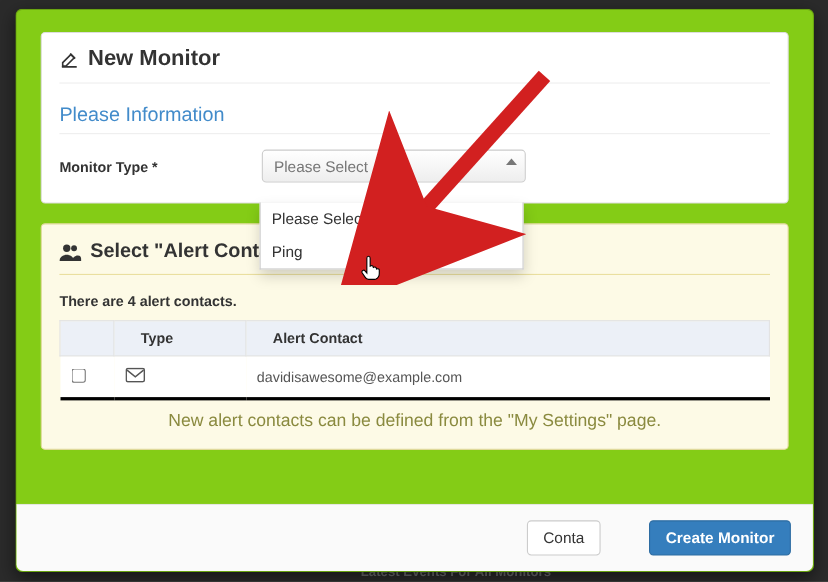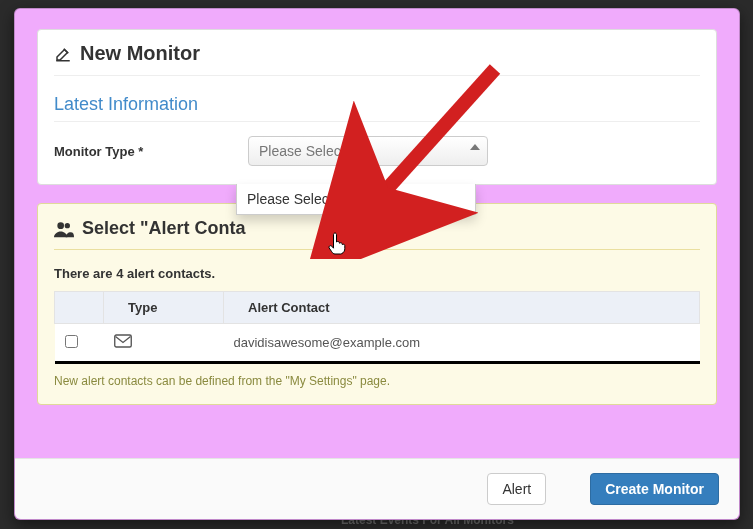--- a/index.html
+++ b/index.html
@@ -1,37 +1,37 @@
 <!DOCTYPE html>
 <html><head>
 <meta charset="utf-8">
 <style>
   * { box-sizing: border-box; margin: 0; padding: 0; }
   html, body { width: 753px; height: 529px; font-family: "Helvetica Neue", Helvetica, Arial, sans-serif; font-size: 14px; color: #333; }
   .backdrop { width: 753px; height: 529px; background: #2b2b2b; position: relative; overflow: hidden; }
   .modal {
     position: absolute; left: 14px; top: 8px; width: 726px; height: 512px;
-    background: #f0abfc; border: 1px solid rgba(0,0,0,0.2); border-radius: 6px;
+    background: #84cc16; border: 1px solid rgba(0,0,0,0.2); border-radius: 6px;
     box-shadow: 0 5px 15px rgba(0,0,0,0.5);
     display: flex; flex-direction: column;
   }
   .modal-body { flex: 1; padding: 20px 22px 10px 22px; overflow: hidden; position: relative; }
   .panel {
     border: 1px solid #ddd; border-radius: 4px; background: #fff;
     margin-bottom: 18px; padding: 12px 16px 18px 16px;
   }
   .panel-title {
     font-size: 20px; font-weight: 700; color: #333; display: flex; align-items: center; gap: 8px;
     padding-bottom: 10px; border-bottom: 1px solid #eee; margin-bottom: 18px;
   }
   .section-title {
     color: #428bca; font-size: 18px; font-weight: 400;
     padding-bottom: 6px; border-bottom: 1px solid #eee; margin-bottom: 14px;
   }
-  .form-row { display: flex; align-items: center; gap: 24px; }
+  .form-row { display: flex; align-items: center; gap: 14px; }
   .form-label { font-weight: 700; font-size: 13px; color: #333; width: 170px; }
   .select-shell { position: relative; width: 240px; }
   .select-shell .sel-btn {
     width: 100%; height: 30px; background: linear-gradient(#fff,#eee);
     border: 1px solid #ccc; border-radius: 4px; color: #777; text-align: left;
     padding: 0 28px 0 10px; font-size: 14px; cursor: pointer;
   }
   .select-shell .caret {
     position: absolute; right: 8px; top: 8px; width: 0; height: 0;
     border-left: 5px solid transparent; border-right: 5px solid transparent;
@@ -54,41 +54,41 @@
     padding-bottom: 10px; border-bottom: 1px solid #eadf9f; margin-bottom: 16px;
   }
   .contacts-info { font-weight: 700; font-size: 13px; margin-bottom: 10px; }
   .table { width: 100%; border-collapse: collapse; font-size: 13px; }
   .table thead tr { background: #ecf0f7; }
   .table th { text-align: left; font-weight: 700; padding: 8px 24px; color: #333; border: 1px solid #e3e3e3; }
   .table th:first-child { width: 34px; }
   .table th.col-type { width: 120px; }
   .table td { padding: 10px 10px; color: #555; border-bottom: 3px solid #000000; }
   .table tbody tr { background: #fff; }
-  .hint { font-size: 12px; color: #8a8a3f; margin-top: 10px; }
+  .hint { font-size: 16px; color: #8a8a3f; margin-top: 10px; text-align: center; }
 
   .modal-footer {
     border-top: 1px solid #e5e5e5; padding: 14px 20px; background: #fafafa;
     display: flex; justify-content: flex-end; gap: 8px;
     border-bottom-left-radius: 6px; border-bottom-right-radius: 6px;
   }
   .btn {
     display: inline-flex; align-items: center; padding: 7px 14px; font-size: 14px;
     border-radius: 4px; cursor: pointer; border: 1px solid transparent;
   }
   .btn-default { background: #fff; color: #333; border-color: #ccc; }
   .btn-primary { background: #357ebd; color: #fff; border-color: #2d6ca2; font-weight: 700; margin-left: 36px; }
 
   .cursor {
     position: absolute; left: 313px; top: 222px; width: 20px; height: 24px; z-index: 100; pointer-events: none;
   }
   .arrow-annot { position: absolute; left: 290px; top: 50px; width: 220px; height: 200px; z-index: 60; pointer-events: none; }
 
   .behind-text {
-    position: absolute; bottom: 2px; left: 341px; color: #6f6f6f; font-size: 12px; font-weight: 700;
+    position: absolute; bottom: 2px; left: 328px; color: #6f6f6f; font-size: 12px; font-weight: 700;
   }
 
   svg.icon { flex-shrink: 0; }
 </style>
 </head>
 <body>
 
 <div class="backdrop">
   <span class="behind-text">Latest Events For All Monitors</span>
 
@@ -98,21 +98,21 @@
       <div class="panel">
         <div class="panel-title">
           <svg class="icon" width="18" height="18" viewBox="0 0 24 24" fill="none" stroke="#333" stroke-width="2">
               <path d="M4 16l10-10 4 4-10 10H4v-4z"></path>
               <path d="M13 5l6 6"></path>
               <path d="M3 21h18"></path>
             </svg>
           <span>New Monitor</span>
         </div>
 
-        <div class="section-title">Latest Information</div>
+        <div class="section-title">Please Information</div>
 
         <div class="form-row">
           <div class="form-label">Monitor Type *</div>
           <div class="select-shell">
             <button class="sel-btn" type="button">Please Select</button>
             <span class="caret"></span>
           </div>
         </div>
       </div>
 
@@ -149,35 +149,36 @@
               <td>davidisawesome@example.com</td>
             </tr>
           </tbody>
         </table>
 
         <div class="hint">New alert contacts can be defined from the "My Settings" page.</div>
       </div>
 
       <div class="dropdown">
         <div class="opt">Please Select</div>
+        <div class="opt">Ping</div>
       </div>
 
       <svg class="arrow-annot" viewBox="0 0 220 200">
         <defs>
           <marker id="ah" markerWidth="12" markerHeight="12" refX="6" refY="6" orient="auto">
             <path d="M0,0 L12,6 L0,12 L3,6 z" fill="#d22020"></path>
           </marker>
         </defs>
         <line x1="190" y1="10" x2="55" y2="160" stroke="#d22020" stroke-width="14" marker-end="url(#ah)"></line>
       </svg>
 
       <svg class="cursor" viewBox="0 0 20 24">
         <path d="M7 2c1 0 1.5.8 1.5 1.8V11l1-.5c.6-.3 1.5.1 1.7.9l.2.8 1-.4c.7-.3 1.5.2 1.7 1l.2.8.9-.3c.8-.2 1.6.4 1.6 1.3v3c0 2-1 4-3 5l-1 .4H7c-1.5 0-2.5-1-3.3-2.3L1.2 17c-.5-.9 0-2 1-2.3.6-.2 1.2 0 1.6.5l1.7 2V3.8C5.5 2.8 6 2 7 2z" fill="#fff" stroke="#000" stroke-width="1"></path>
       </svg>
 
     </div>
 
     <div class="modal-footer">
-      <button class="btn btn-default">Alert</button>
+      <button class="btn btn-default">Conta</button>
       <button class="btn btn-primary">Create Monitor</button>
     </div>
   </div>
 </div>
 
 </body></html>

